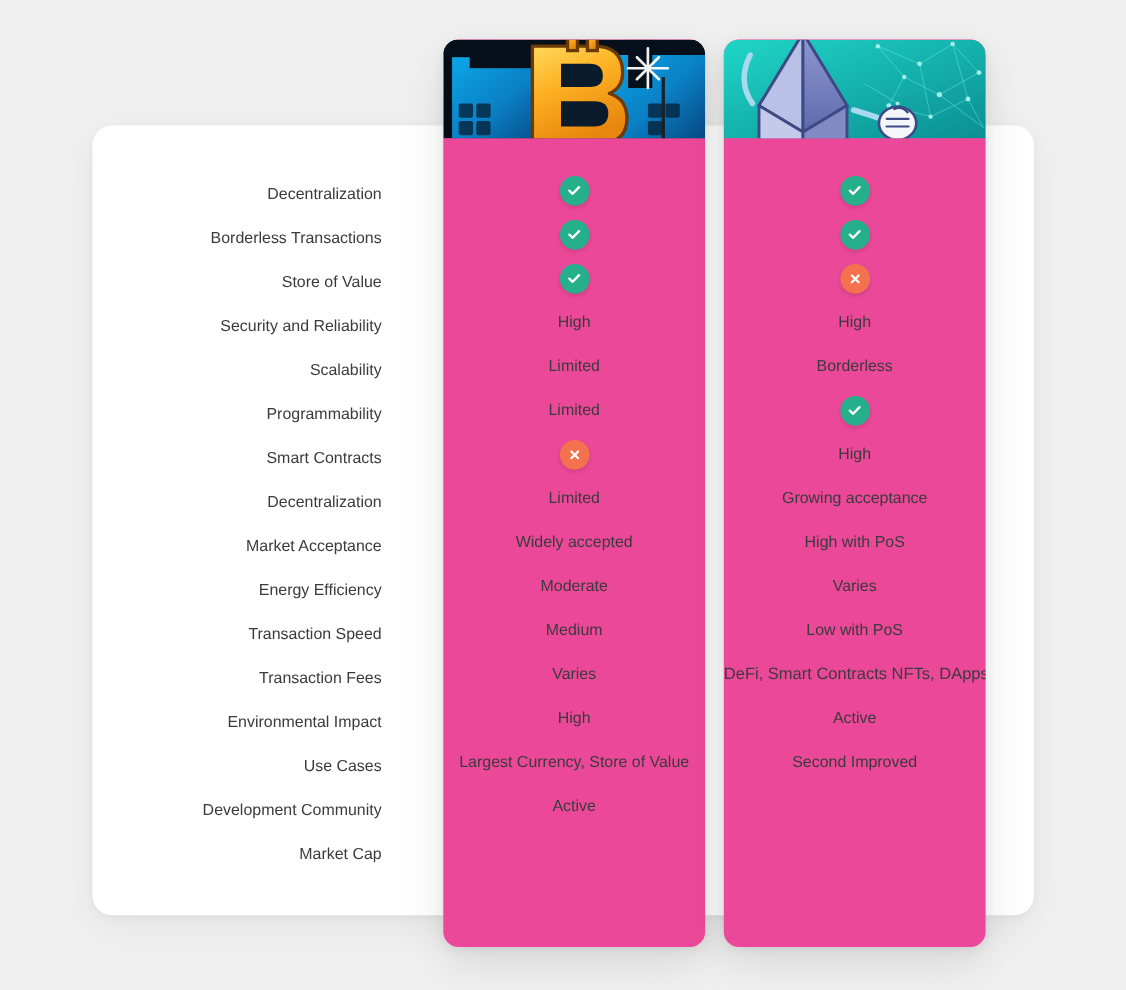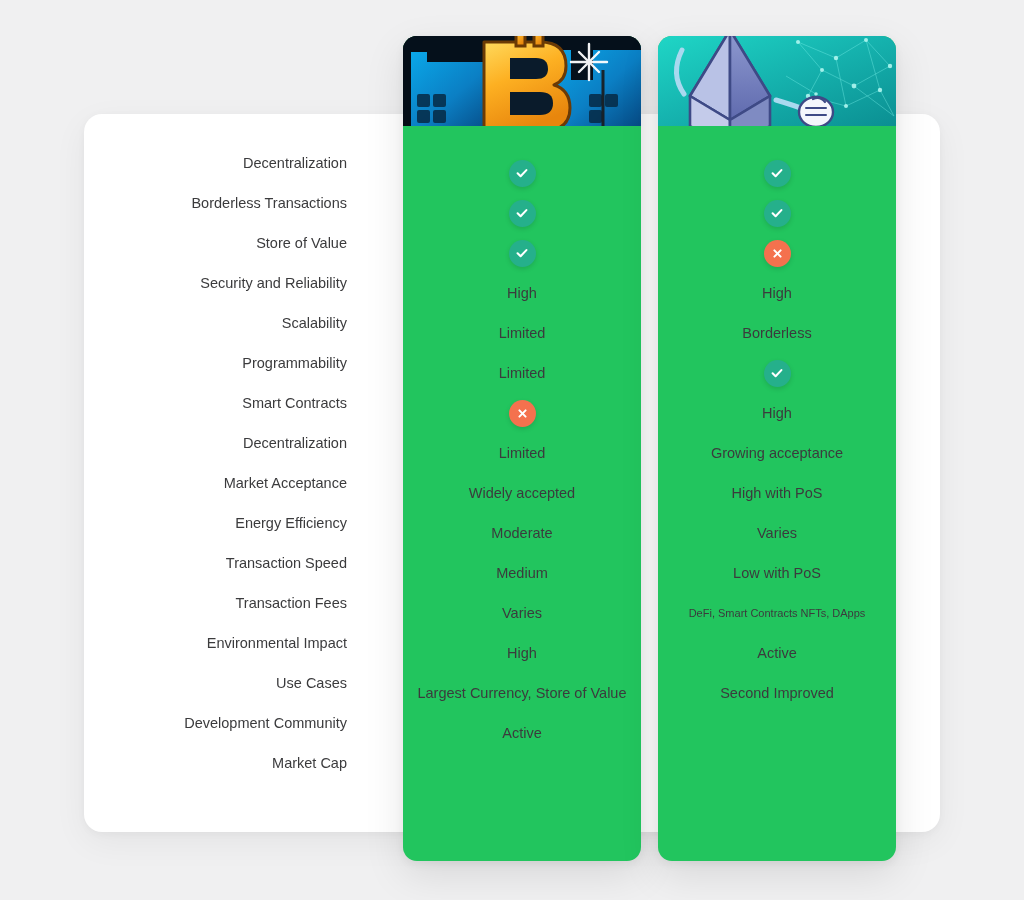--- a/index.html
+++ b/index.html
@@ -29,41 +29,41 @@
     height: 718px;
     background: #ffffff;
     border-radius: 18px;
     box-shadow: 0 10px 34px rgba(0,0,0,0.055), 0 2px 8px rgba(0,0,0,0.035);
   }
 
   
   .label-col {
     position: absolute;
     left: 84px;
-    top: 143px;
+    top: 157px;
     width: 263px;
     text-align: right;
   }
 
   .label-row {
     height: 40px;
     line-height: 40px;
     font-size: 14.5px;
     color: #3b3b3d;
     white-space: nowrap;
     overflow: hidden;
   }
 
   
   .coin-card {
     position: absolute;
     top: 36px;
     width: 238px;
     height: 825px;
-    background: #22c55e;
+    background: #ec4899;
     border-radius: 14px;
     box-shadow: 0 14px 40px rgba(0,0,0,0.10), 0 3px 10px rgba(0,0,0,0.06);
     overflow: hidden;
   }
 
   #card-btc { left: 403px; }
   #card-eth { left: 658px; }
 
   .coin-hero {
     position: relative;
@@ -81,21 +81,21 @@
 
   .val-row {
     height: 40px;
     line-height: 40px;
     text-align: center;
     font-size: 14.5px;
     color: #3b3b3d;
     white-space: nowrap;
   }
 
-  .val-row.small { font-size: 11px; }
+  .val-row.small { font-size: 15px; }
 
   
   .icon-row {
     height: 40px;
     display: flex;
     align-items: center;
     justify-content: center;
   }
 
   .status-dot {

